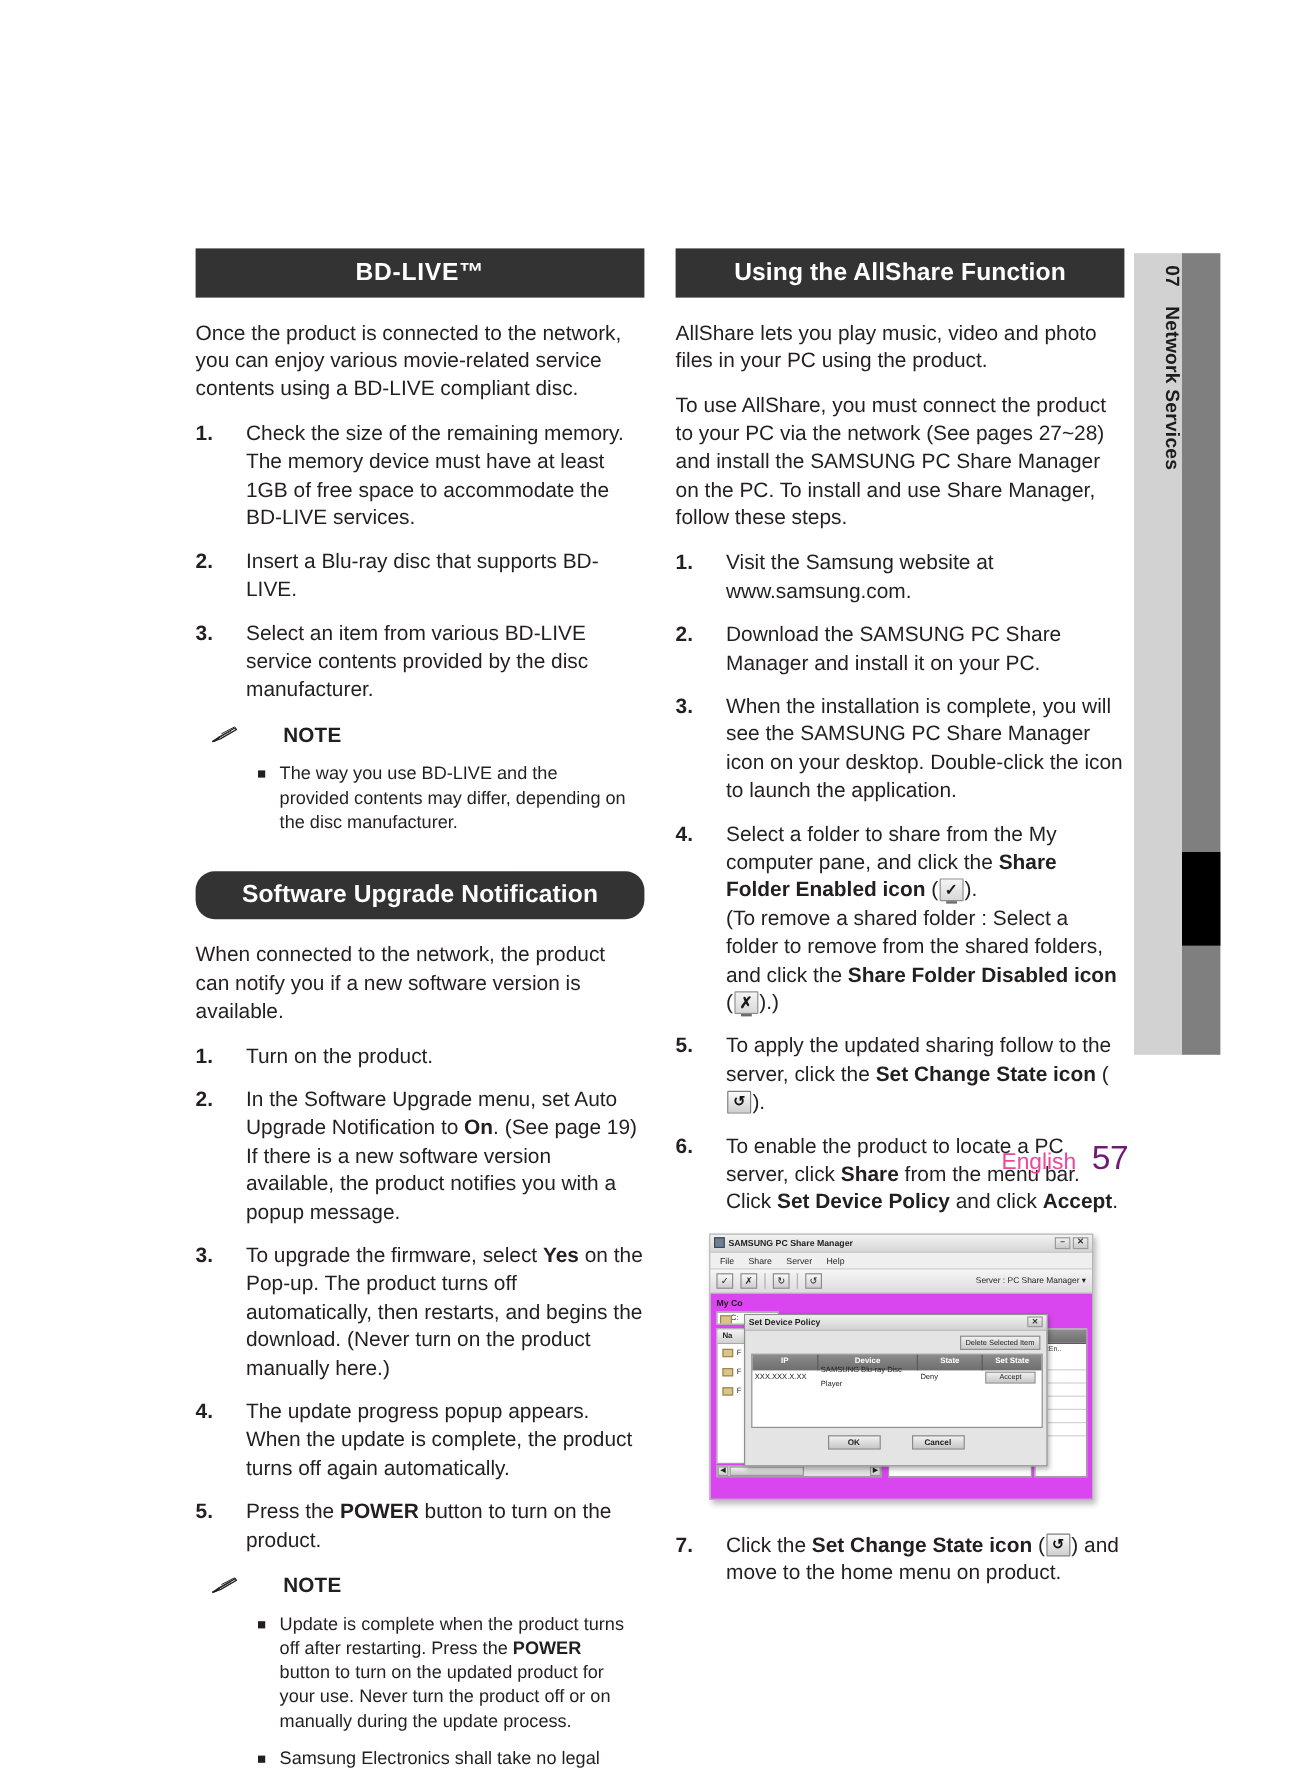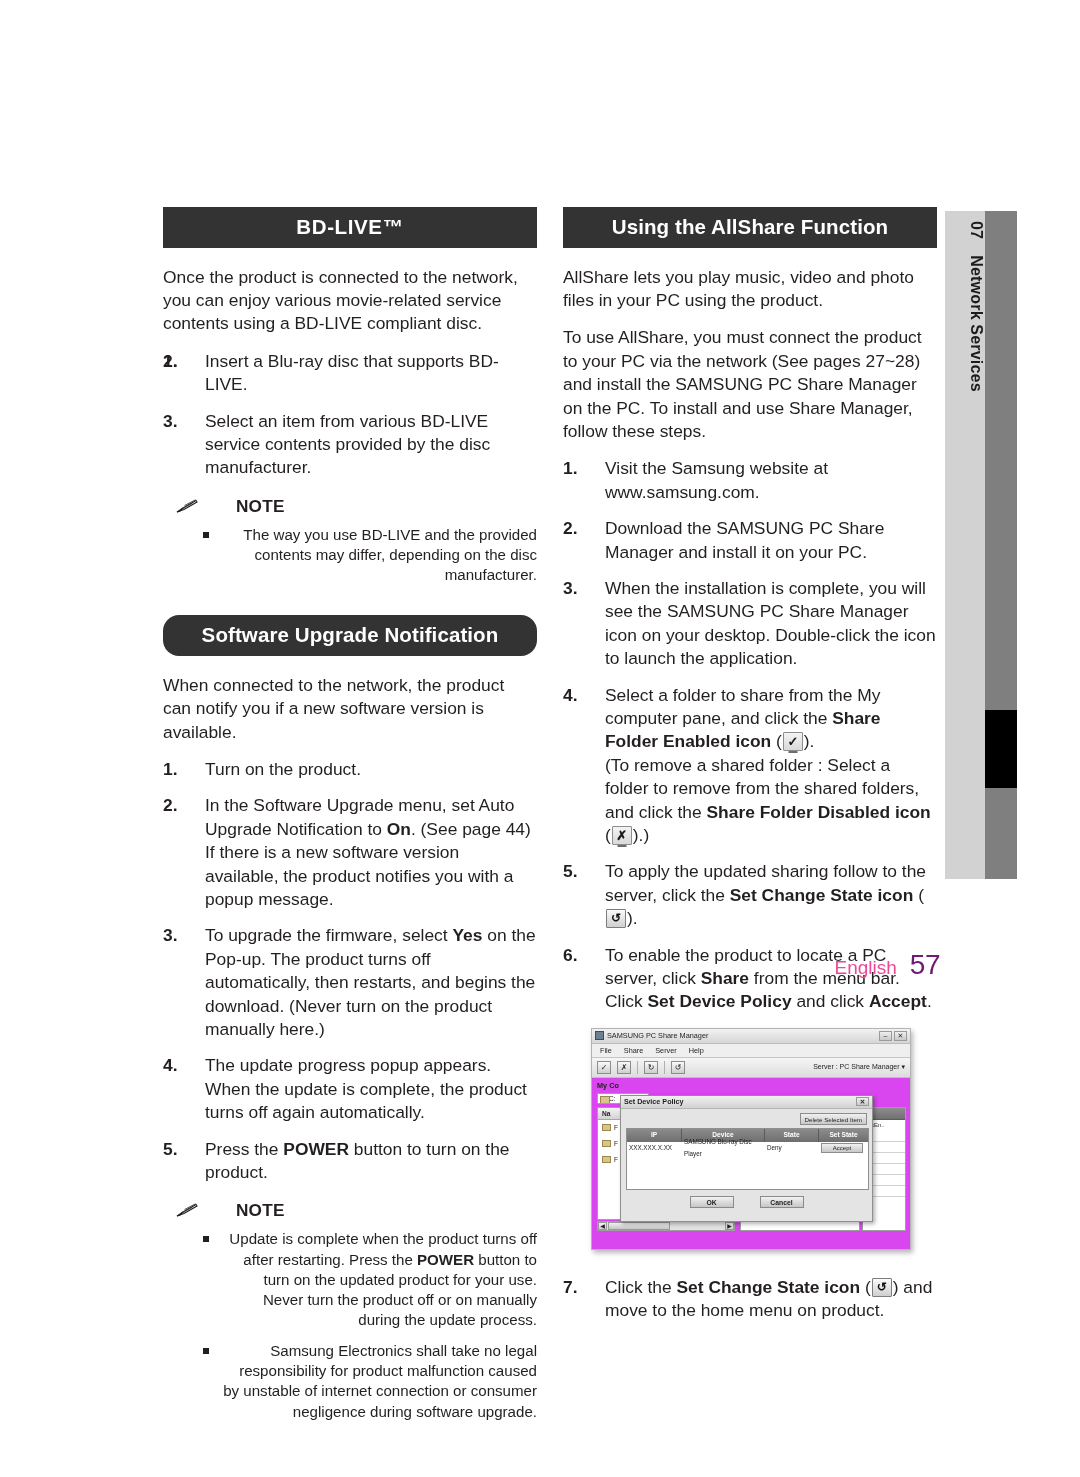--- a/index.html
+++ b/index.html
@@ -80,21 +80,21 @@
     gap: 9px;
     margin: 16px 0 8px 12px;
   }
   .note-head .note-label {
     font-weight: bold;
     font-size: 17.2px;
     letter-spacing: .2px;
     margin-left: 29px;
   }
   .pencil-icon { display: block; }
-  .note-list { margin: 0; padding: 0; list-style: none; text-align: right; }
+  .note-list { margin: 12px; padding: 0; list-style: none; }
   .note-list li {
     position: relative;
     padding-left: 58px;
     margin-bottom: 11px;
     font-size: 15.1px;
     line-height: 1.335;
   }
   .note-list li:last-child { margin-bottom: 0; }
   .note-list li .sq {
     position: absolute;
@@ -199,21 +199,21 @@
     font-family: "Liberation Sans", sans-serif;
     box-shadow: 2px 3px 5px rgba(0,0,0,.28);
     overflow: hidden;
   }
   .shot-titlebar {
     height: 15px;
     background: linear-gradient(180deg,#f2f2f2 0%,#d6d6d6 100%);
     border-bottom: 1px solid #bbb;
     display: flex; align-items: center;
     padding: 0 3px;
-    font-size: 7.3px; font-weight: normal; color: #1f1f1f;
+    font-size: 7.3px; font-weight: bold; color: #1f1f1f;
   }
   .shot-titlebar .app-ico {
     width: 9px; height: 9px; margin-right: 3px;
     background: #6b7f95; border: 1px solid #3e4a57;
   }
   .shot-titlebar .winbtns {
     margin-left: auto; display: flex; gap: 2px;
   }
   .shot-titlebar .winbtn {
     width: 13px; height: 10px;
@@ -421,20 +421,21 @@
 
   <div class="col col-left">
 
     <div class="sect-bar tight">BD-LIVE™</div>
 
     <p class="para">Once the product is connected to the network, you can enjoy various movie-related service contents using a BD-LIVE compliant disc.</p>
 
     <ul class="olist">
       <li>
         <span class="num">1.</span>
+        <span>Check the size of the remaining memory. The memory device must have at least 1GB of free space to accommodate the BD-LIVE services.</span>
       </li>
       <li>
         <span class="num">2.</span>
         <span>Insert a Blu-ray disc that supports BD-LIVE.</span>
       </li>
       <li>
         <span class="num">3.</span>
         <span>Select an item from various BD-LIVE service contents provided by the disc manufacturer.</span>
       </li>
     </ul>
@@ -462,21 +463,21 @@
 
     <p class="para">When connected to the network, the product can notify you if a new software version is available.</p>
 
     <ul class="olist">
       <li>
         <span class="num">1.</span>
         <span>Turn on the product.</span>
       </li>
       <li>
         <span class="num">2.</span>
-        <span>In the Software Upgrade menu, set Auto Upgrade Notification to </span><b>On</b><span>. (See page 44) If there is a new software version available, the product notifies you with a popup message.</span>
+        <span>In the Software Upgrade menu, set Auto Upgrade Notification to </span><b>On</b><span>. (See page 19) If there is a new software version available, the product notifies you with a popup message.</span>
       </li>
       <li>
         <span class="num">3.</span>
         <span>To upgrade the firmware, select </span><b>Yes</b><span> on the Pop-up. The product turns off automatically, then restarts, and begins the download. (Never turn on the product manually here.)</span>
       </li>
       <li>
         <span class="num">4.</span>
         <span>The update progress popup appears. When the update is complete, the product turns off again automatically.</span>
       </li>
       <li>

